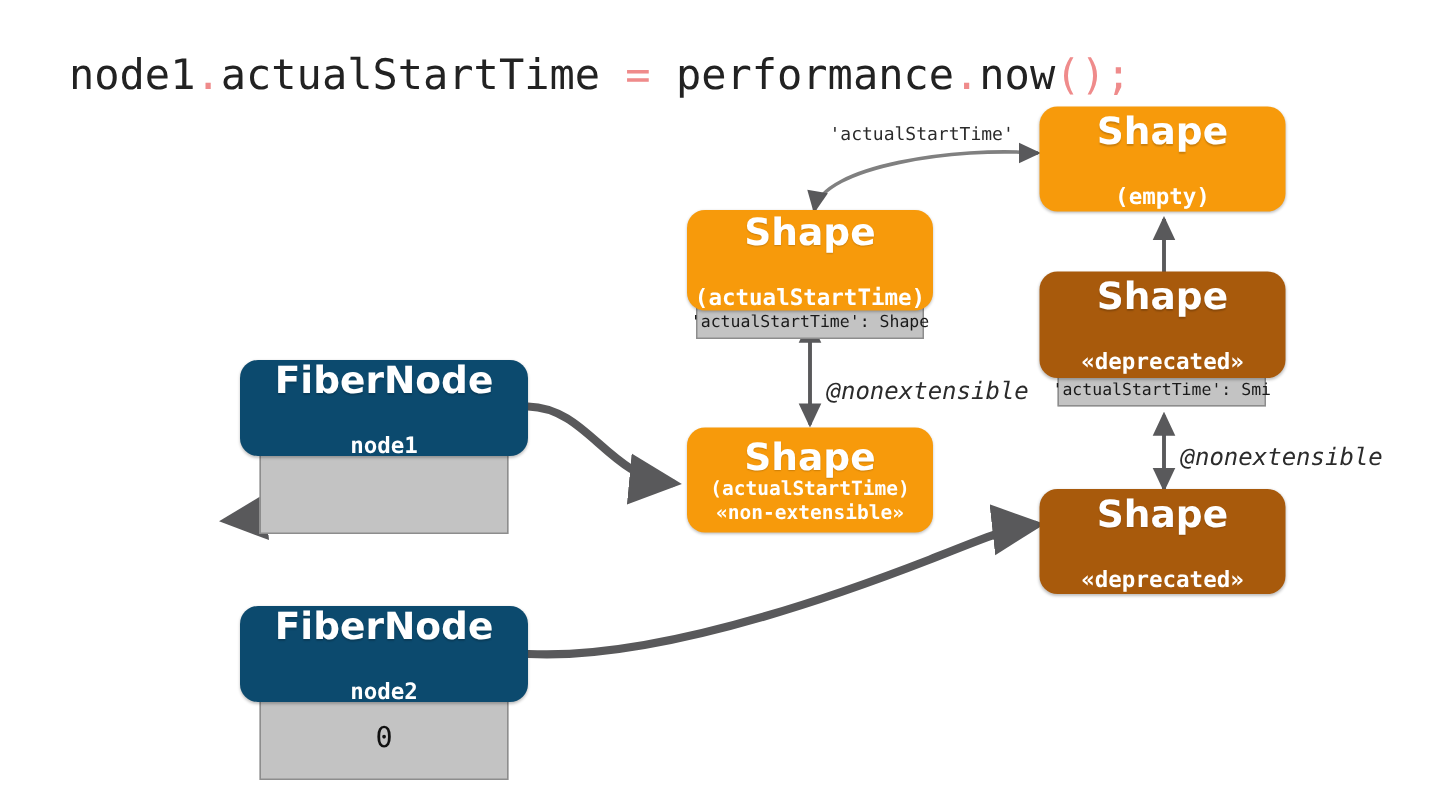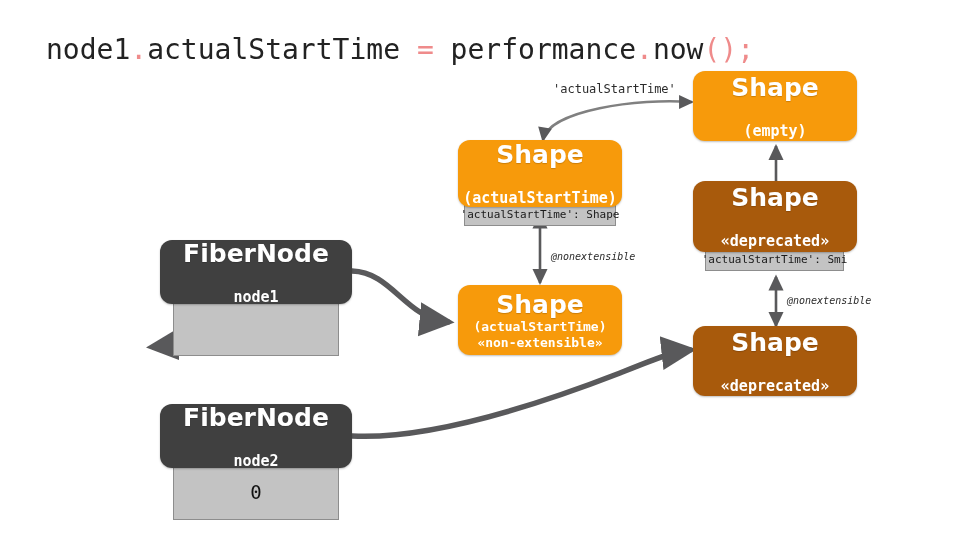--- a/index.html
+++ b/index.html
@@ -87,21 +87,21 @@
     align-items: center;
     justify-content: center;
     color: #111111;
   }
 
   
   .shape-orange .head { background: #f79a0b; }
   
   .shape-brown  .head { background: #a85a0c; }
   
-  .fiber .head { background: #404040; }
+  .fiber .head { background: #0c4a6e; }
   
   .mhn .head { background: #6e5bb0; }
 
   
   .prop {
     font-family: "DejaVu Sans Mono", monospace;
     font-size: 11px;
     color: #1a1a1a;
     white-space: pre;
   }
@@ -121,21 +121,21 @@
   
   .elabel {
     position: absolute;
     font-family: "DejaVu Sans Mono", monospace;
     font-size: 12px;
     color: #2b2b2b;
     white-space: pre;
   }
   .elabel.ital {
     font-style: italic;
-    font-size: 10px;
+    font-size: 16px;
   }
 </style>
 </head>
 <body>
 
 <div id="stage">
 
   <div class="title-code"><span>node1</span><span class="punct">.</span><span>actualStartTime </span><span class="punct">=</span><span> performance</span><span class="punct">.</span><span>now</span><span class="punct">();</span></div>
 
   <svg id="edges" viewBox="0 0 960 540">

